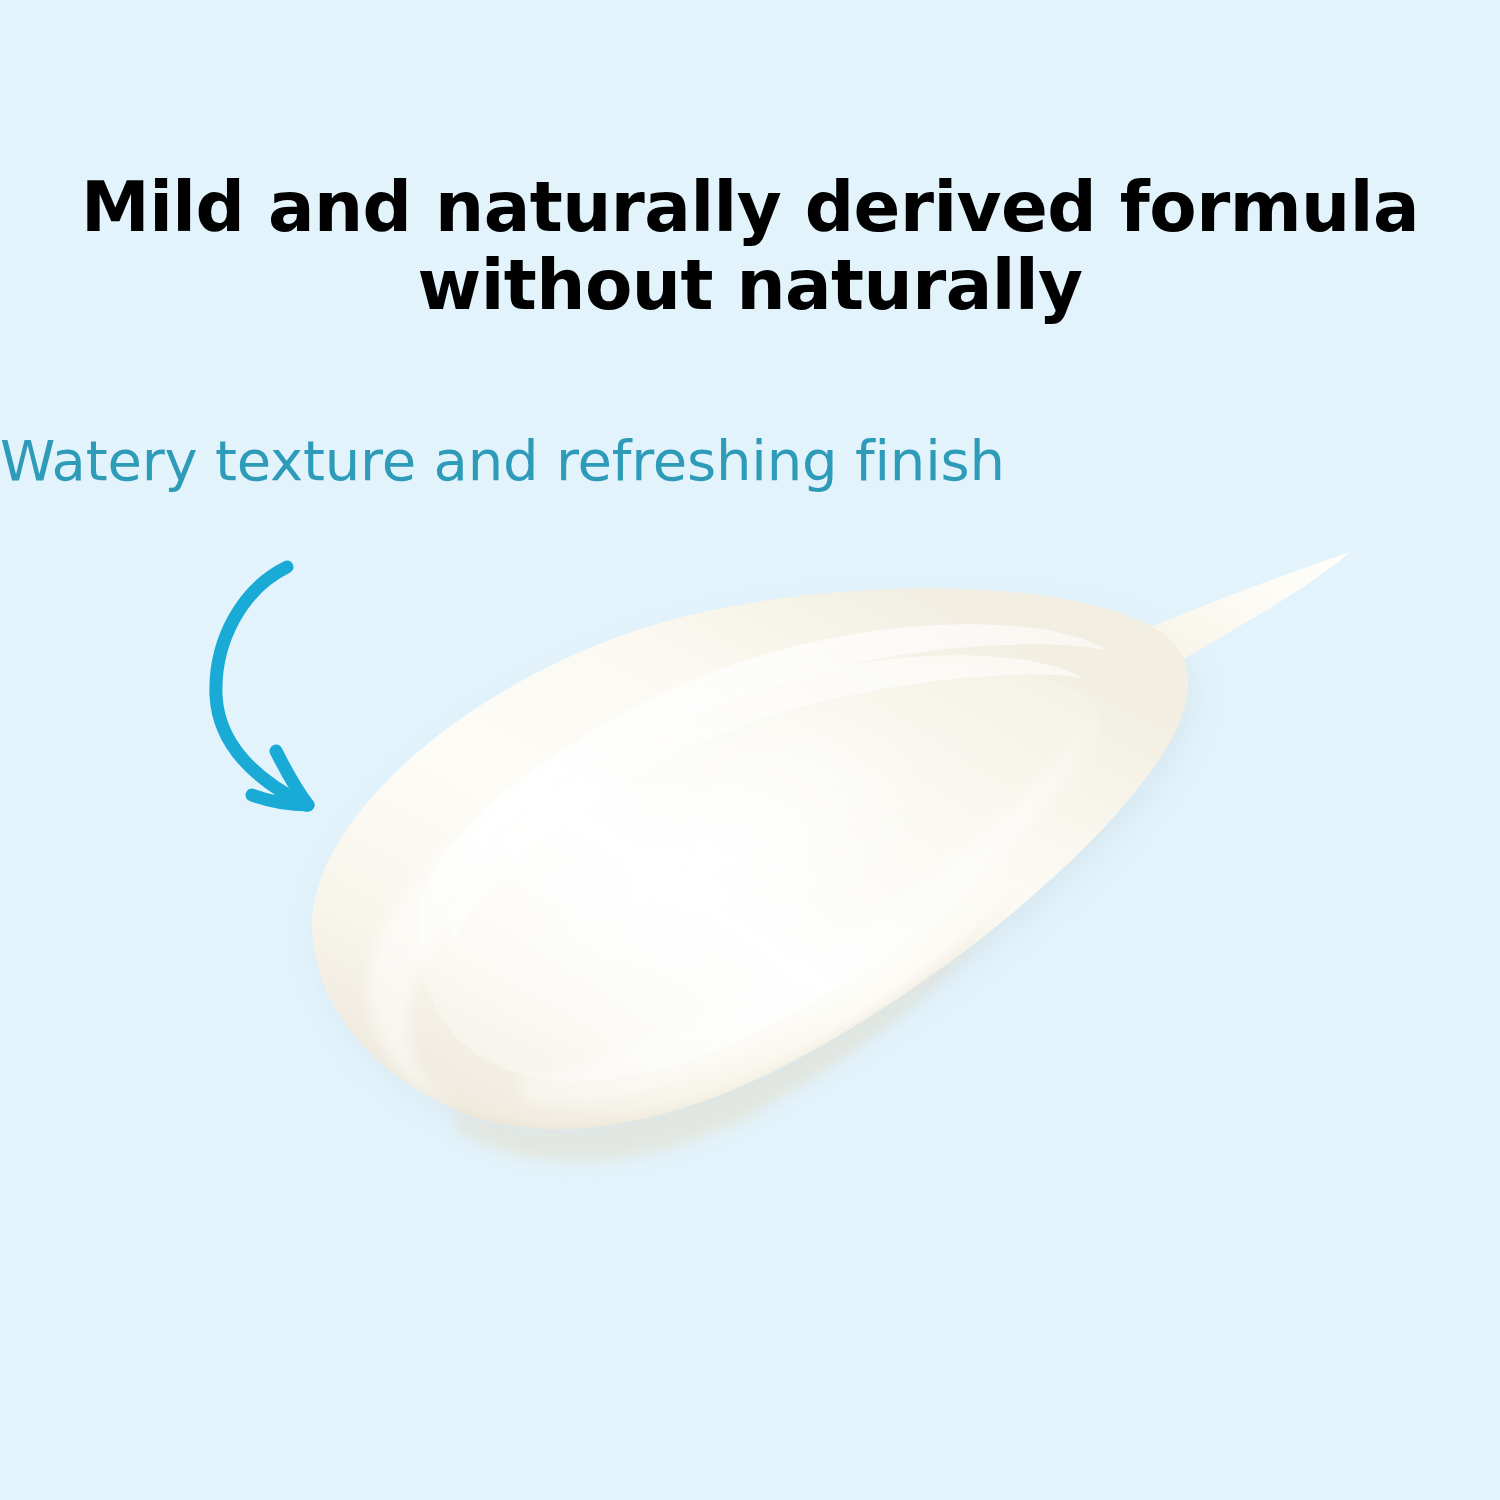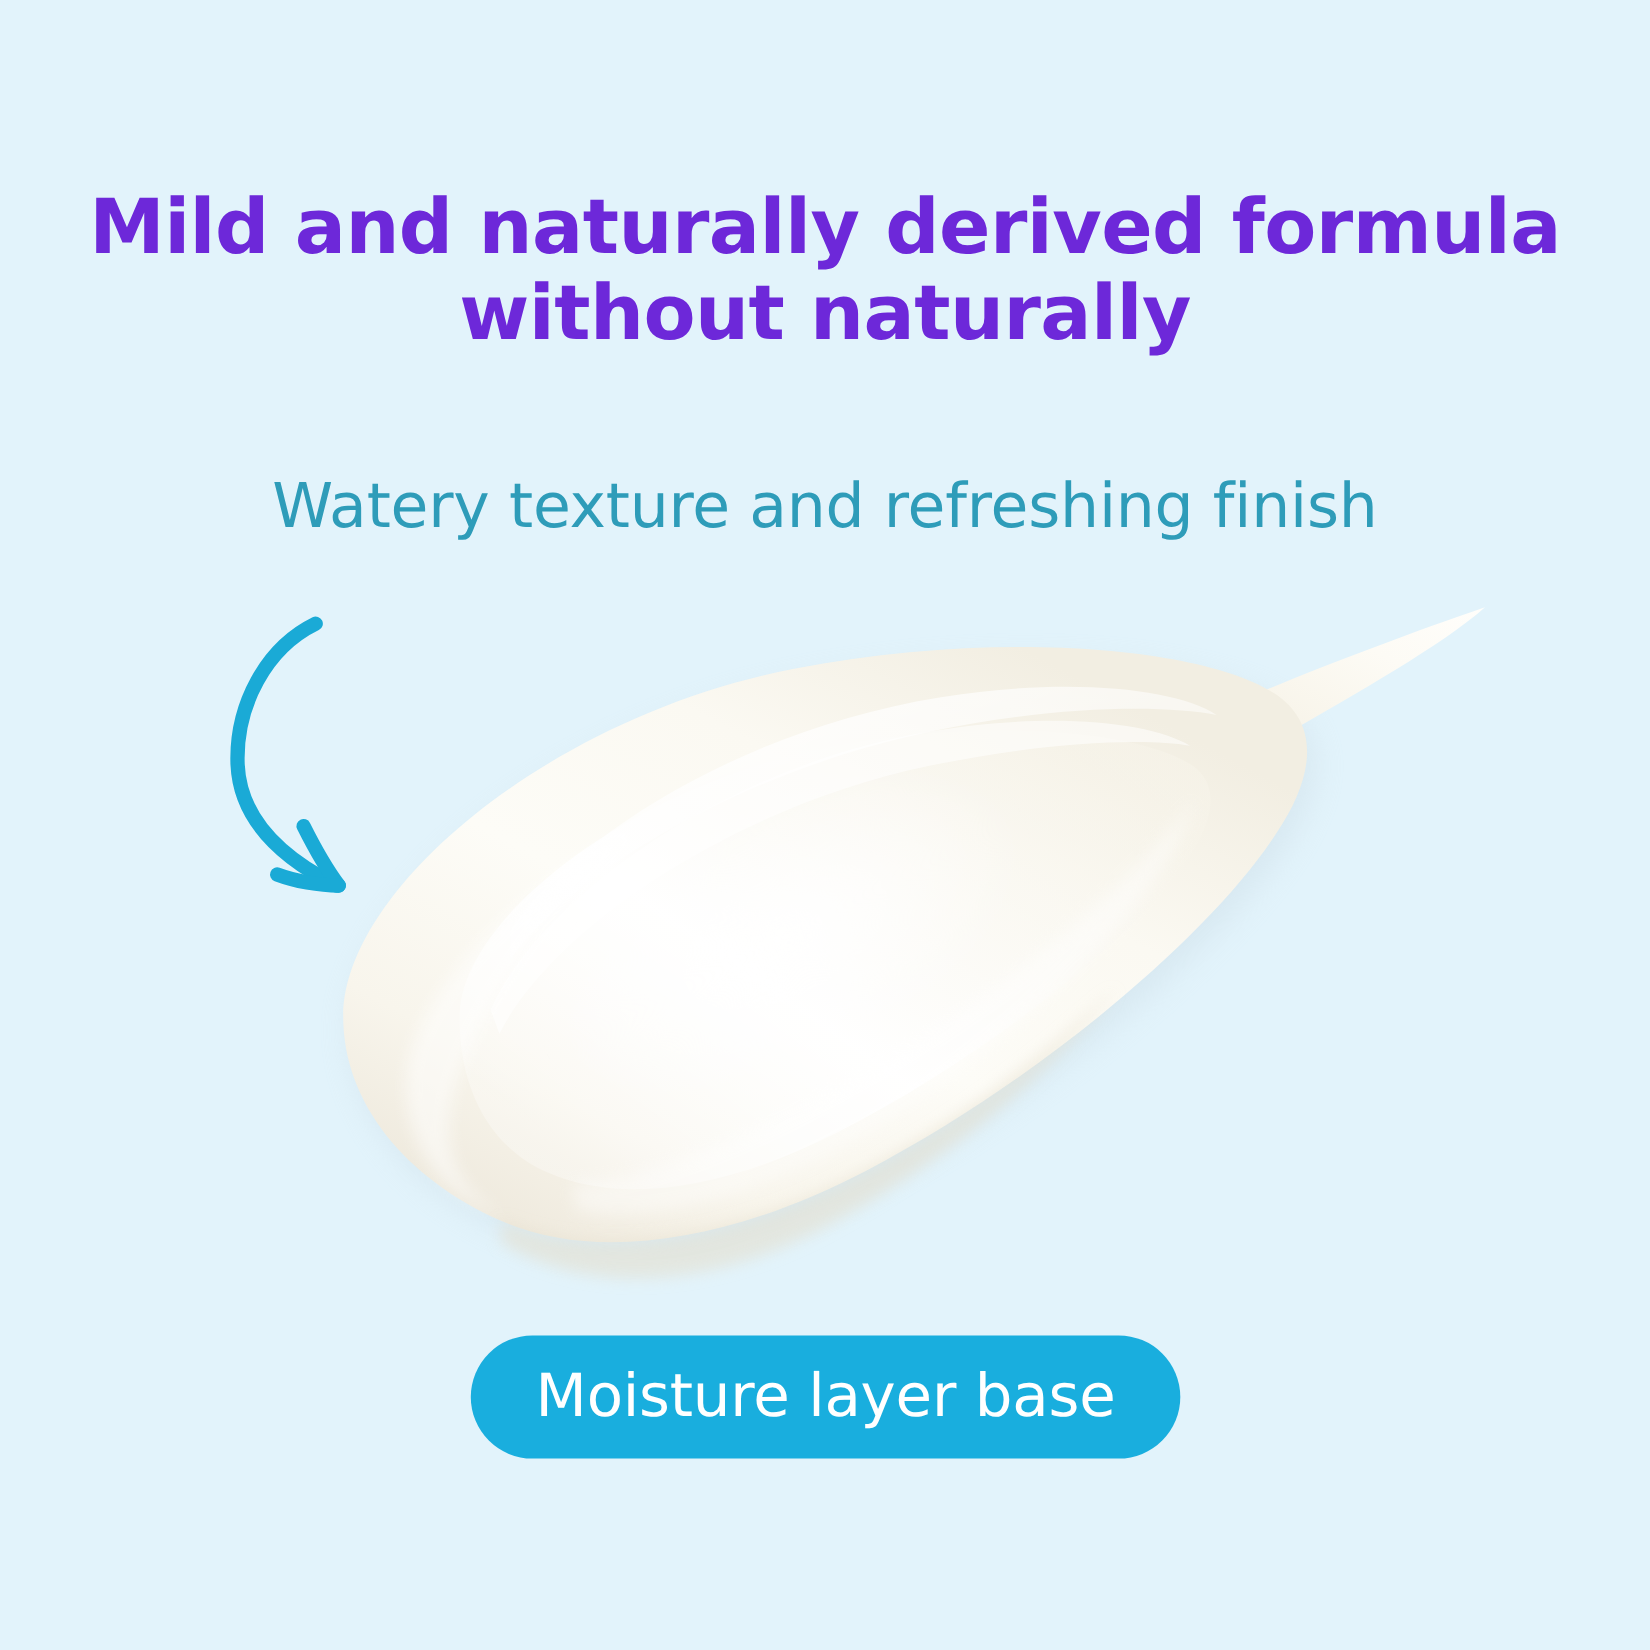--- a/index.html
+++ b/index.html
@@ -28,31 +28,31 @@
     position: absolute;
     left: 0;
     top: 168px;
     width: 1500px;
     text-align: center;
     font-family: "DejaVu Sans", sans-serif;
     font-weight: 700;
     font-size: 69px;
     line-height: 78px;
     letter-spacing: -0.5px;
-    color: #6d28d9;
+    color: #000000;
   }
   .headline .ln { display: block; white-space: pre; }
 
   
   .subtitle {
     position: absolute;
     left: 0;
     top: 428px;
     width: 1500px;
-    text-align: center;
+    text-align: left;
     font-family: "DejaVu Sans", sans-serif;
     font-weight: 400;
     font-size: 56px;
     line-height: 66px;
     letter-spacing: -0.2px;
     color: #2e9cb9;
     white-space: pre;
   }
 
   
@@ -213,15 +213,14 @@
       <path d="M 97 12
                C 52 34, 24 86, 26 140
                C 28 186, 60 222, 116 250" fill="none" stroke="#1aaad6" stroke-width="13" stroke-linecap="round"></path>
       <path d="M 86 196
                C 94 212, 106 234, 118 250" fill="none" stroke="#1aaad6" stroke-width="13" stroke-linecap="round" stroke-linejoin="round"></path>
       <path d="M 118 250
                C 100 250, 78 246, 62 240" fill="none" stroke="#1aaad6" stroke-width="13" stroke-linecap="round" stroke-linejoin="round"></path>
     </svg>
   </div>
 
-  <button class="pill">Moisture layer base</button>
 
 </div>
 
 </body></html>

